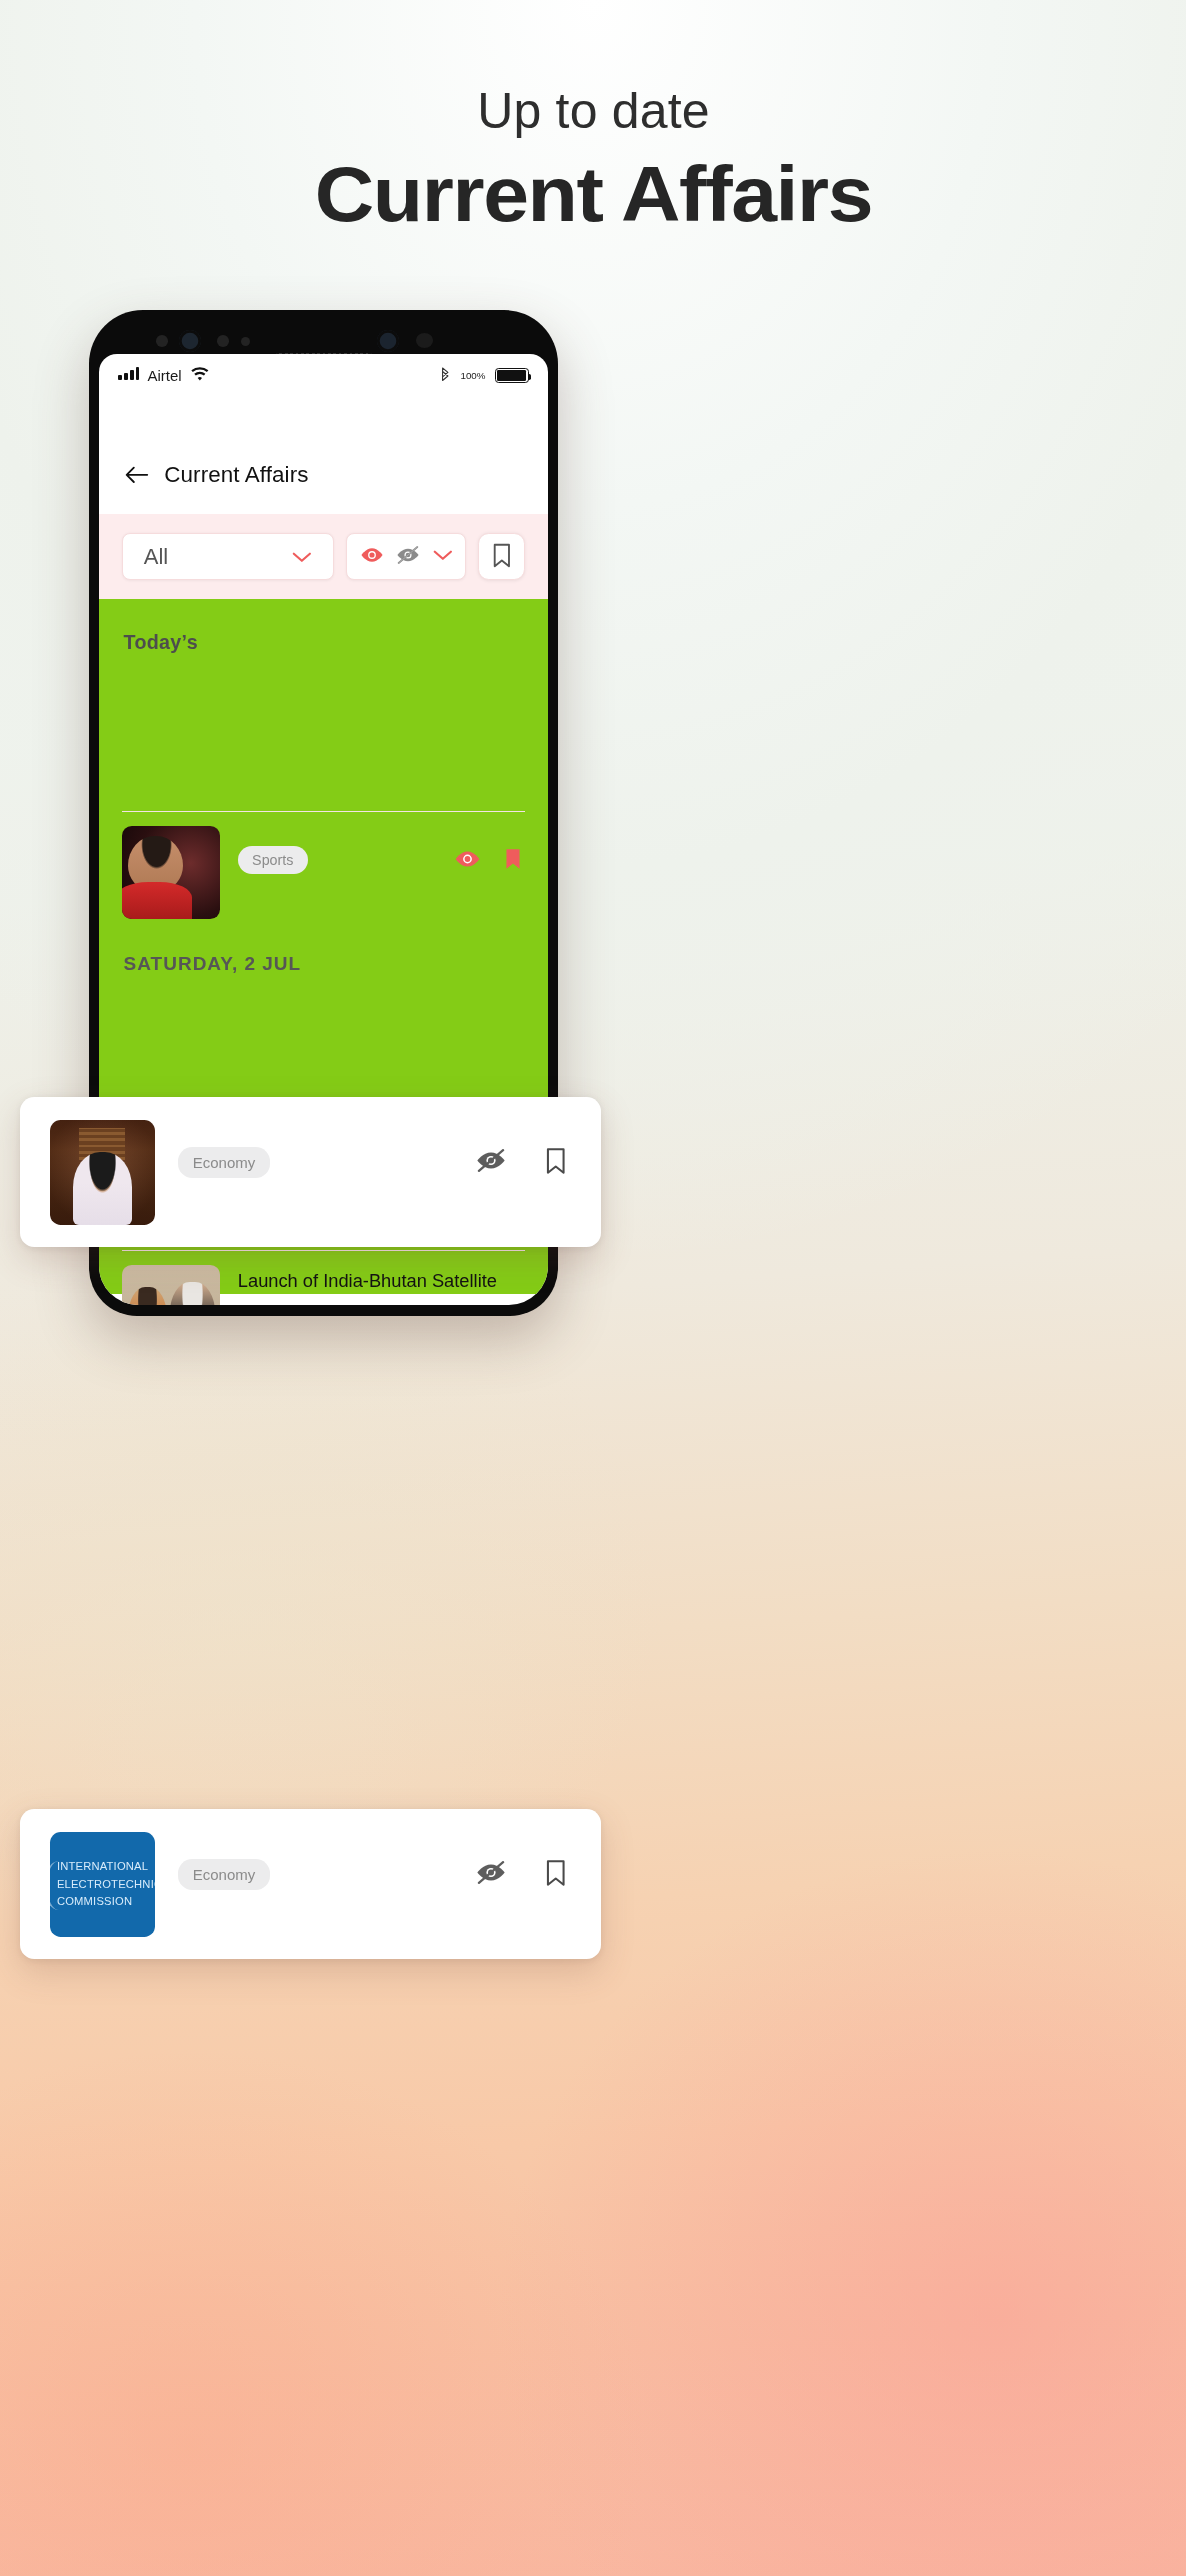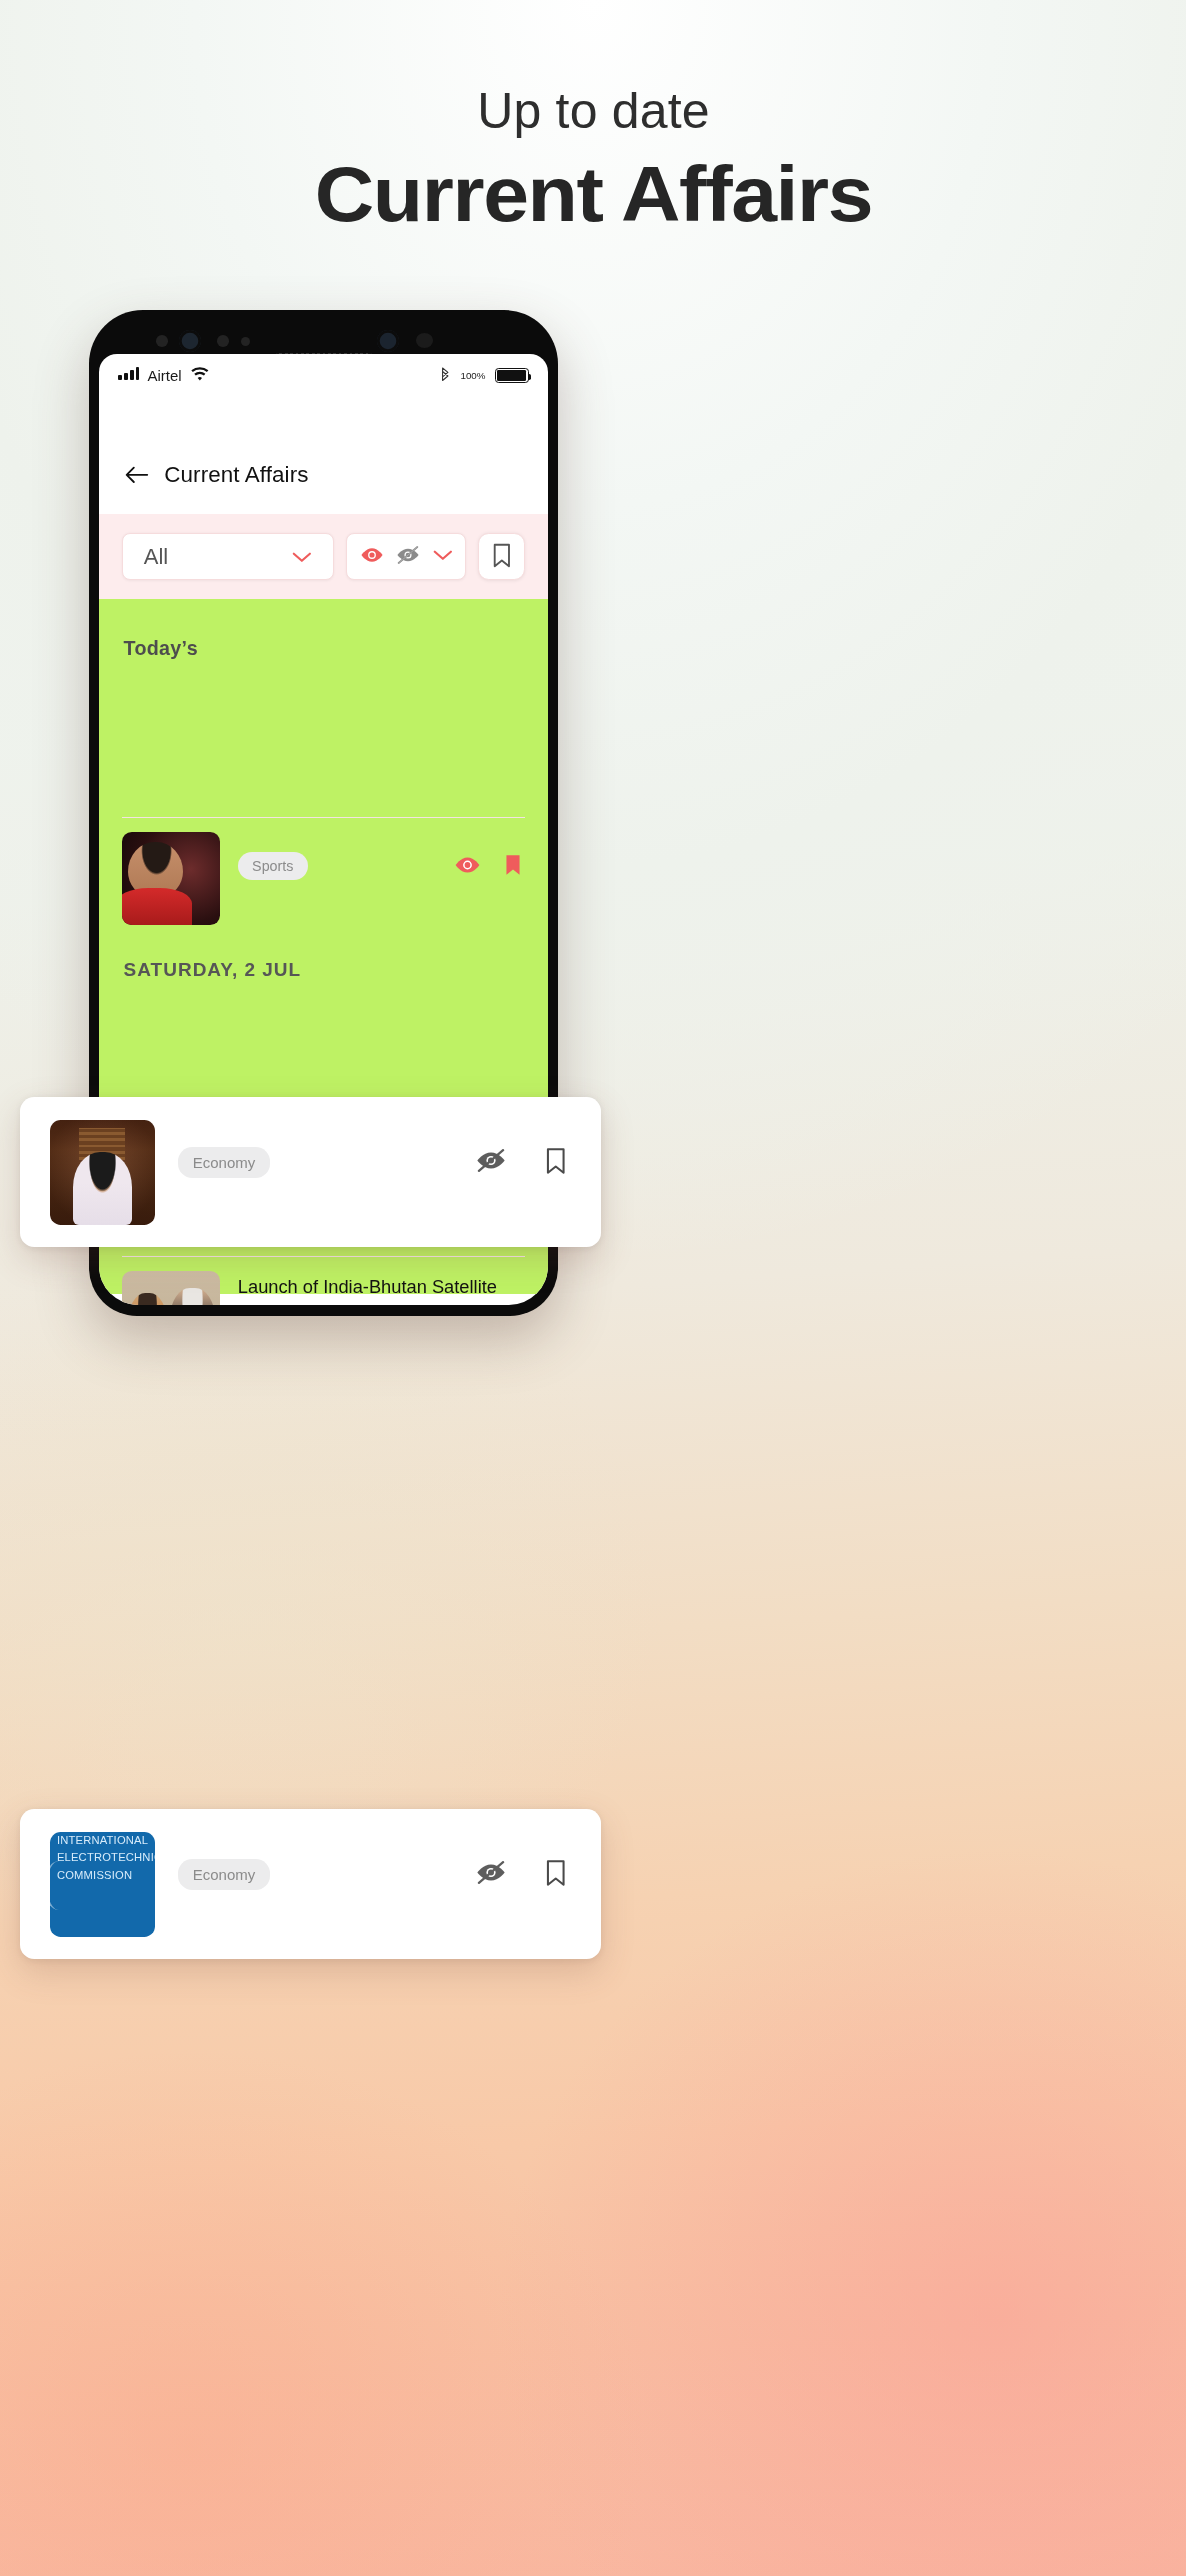--- a/index.html
+++ b/index.html
@@ -117,21 +117,21 @@
     display:flex; align-items:center; gap:12.5px; padding:0 12.5px;
     box-shadow:0 0.9px 2.7px rgba(0,0,0,.05);
   }
   #bookmark-btn {
     width:47px; height:47px; background:#fff; border:0.9px solid #f6dcdd; border-radius:10.7px;
     display:flex; align-items:center; justify-content:center;
     box-shadow:0 0.9px 3.6px rgba(0,0,0,.07);
   }
 
   
-  #feed { position:absolute; top:245px; left:0; width:100%; bottom:11px; background:#bef264; padding:8px 23px; }
+  #feed { position:absolute; top:245px; left:0; width:100%; bottom:11px; background:#84cc16; padding:2px 23px; }
   .section-head { font-size:19.7px; font-weight:700; color:#4d4d4d; padding:30px 1.8px 23px; letter-spacing:0.3px; }
   .date-head { font-size:19px; font-weight:700; color:#565656; letter-spacing:1px; padding:23px 1.8px 19.7px; }
 
   .news-row { display:flex; gap:18px; padding:14.3px 0 10.7px; border-top:0.9px solid #f3e3e3; }
   .news-row.first { border-top:none; }
   .thumb { width:98px; height:93px; border-radius:9.8px; flex:none; overflow:hidden; position:relative; }
   .news-body { flex:1; min-width:0; padding-top:3.6px; }
   .news-title { font-size:18.3px; line-height:1.28; color:#121212; }
   .news-meta { display:flex; align-items:center; margin-top:16px; }
   .tag {
@@ -213,21 +213,21 @@
   }
   .ph-modi::after{
     content:""; position:absolute; right:5%; top:18%; width:46%; height:82%;
     border-radius:44% 44% 16% 16%/40% 40% 10% 10%;
     background:
       radial-gradient(ellipse at 50% 16%, #e9e6e2 0 30%, rgba(233,230,226,0) 34%),
       linear-gradient(180deg,#d8b393 0%, #2b2b2b 56%, #1d1d1d 100%);
   }
   .ph-iec {
     background:#1269ab;
-    display:flex; flex-direction:column; justify-content:flex-start; align-items:flex-start;
+    display:flex; flex-direction:column; justify-content:center; align-items:flex-start;
     padding-left:7.2px;
   }
   .ph-iec .iec-line { color:#d8ecfb; font-size:11.2px; letter-spacing:0.2px; line-height:1.55; white-space:nowrap; }
   .ph-iec .iec-swirl {
     position:absolute; left:-5.4px; top:28%; width:30px; height:46%;
     border-left:3.6px solid rgba(255,255,255,.45);
     border-radius:50% 0 0 50%;
   }
 
   .hidden-row { overflow:hidden; }

